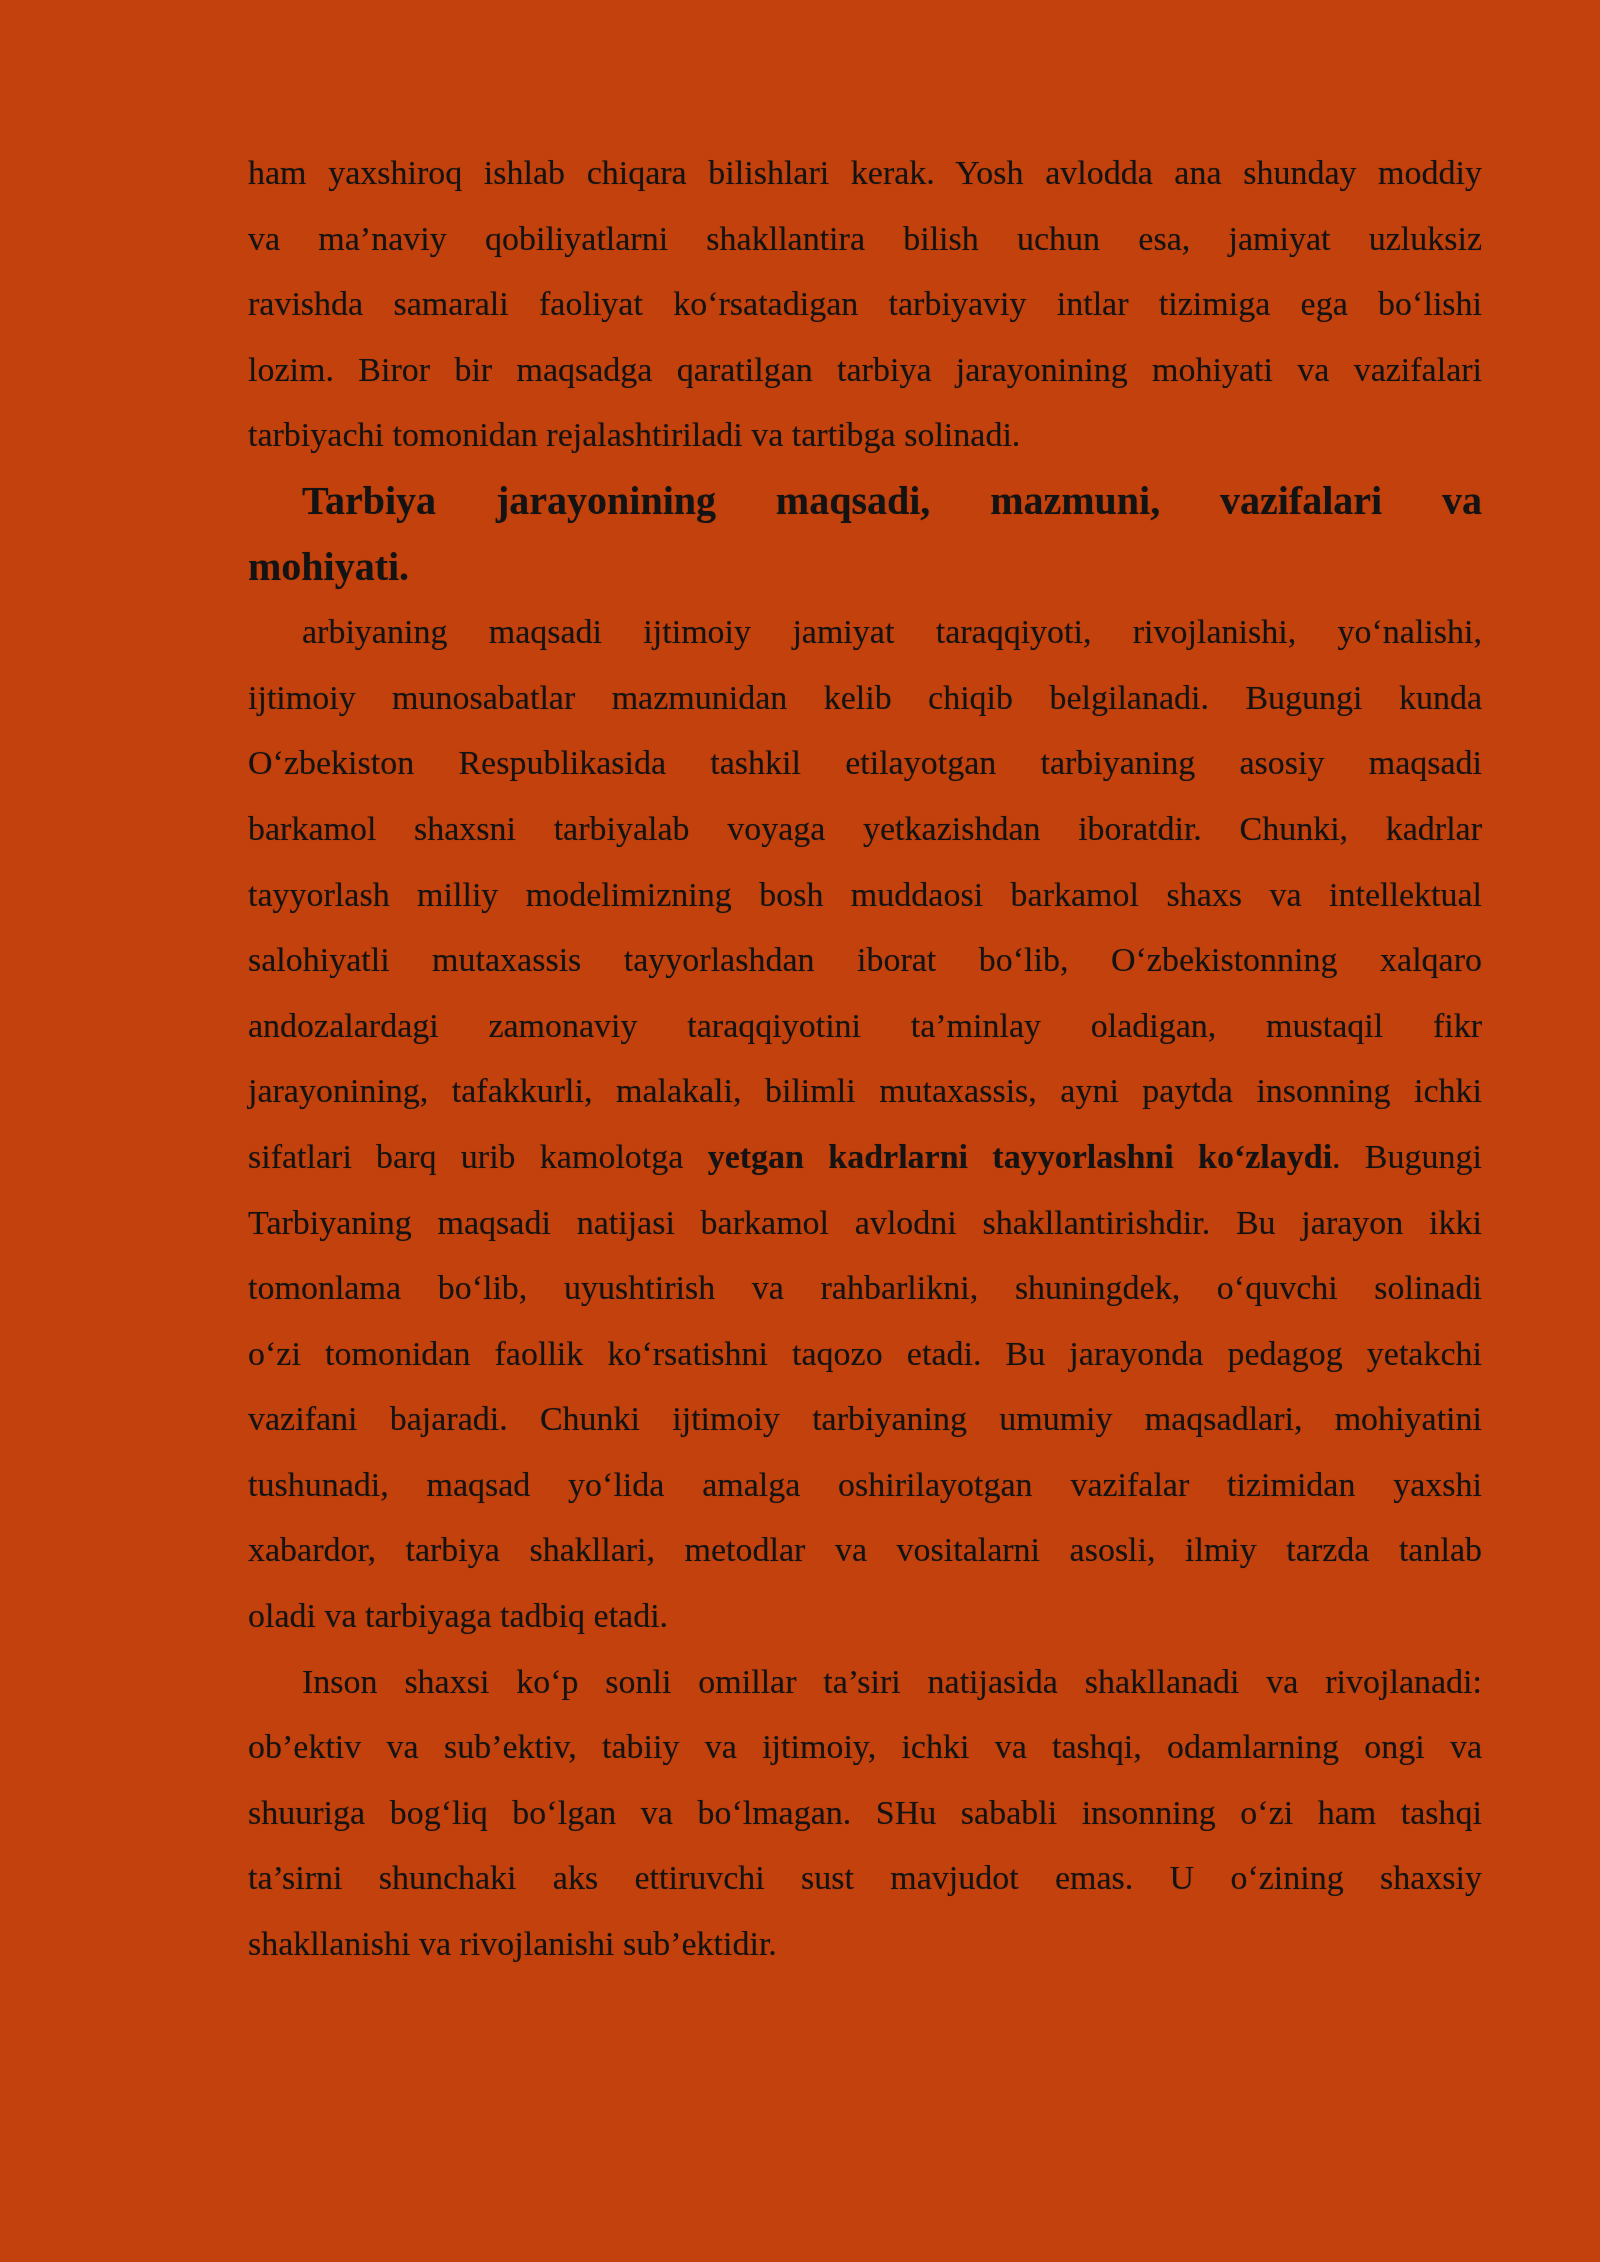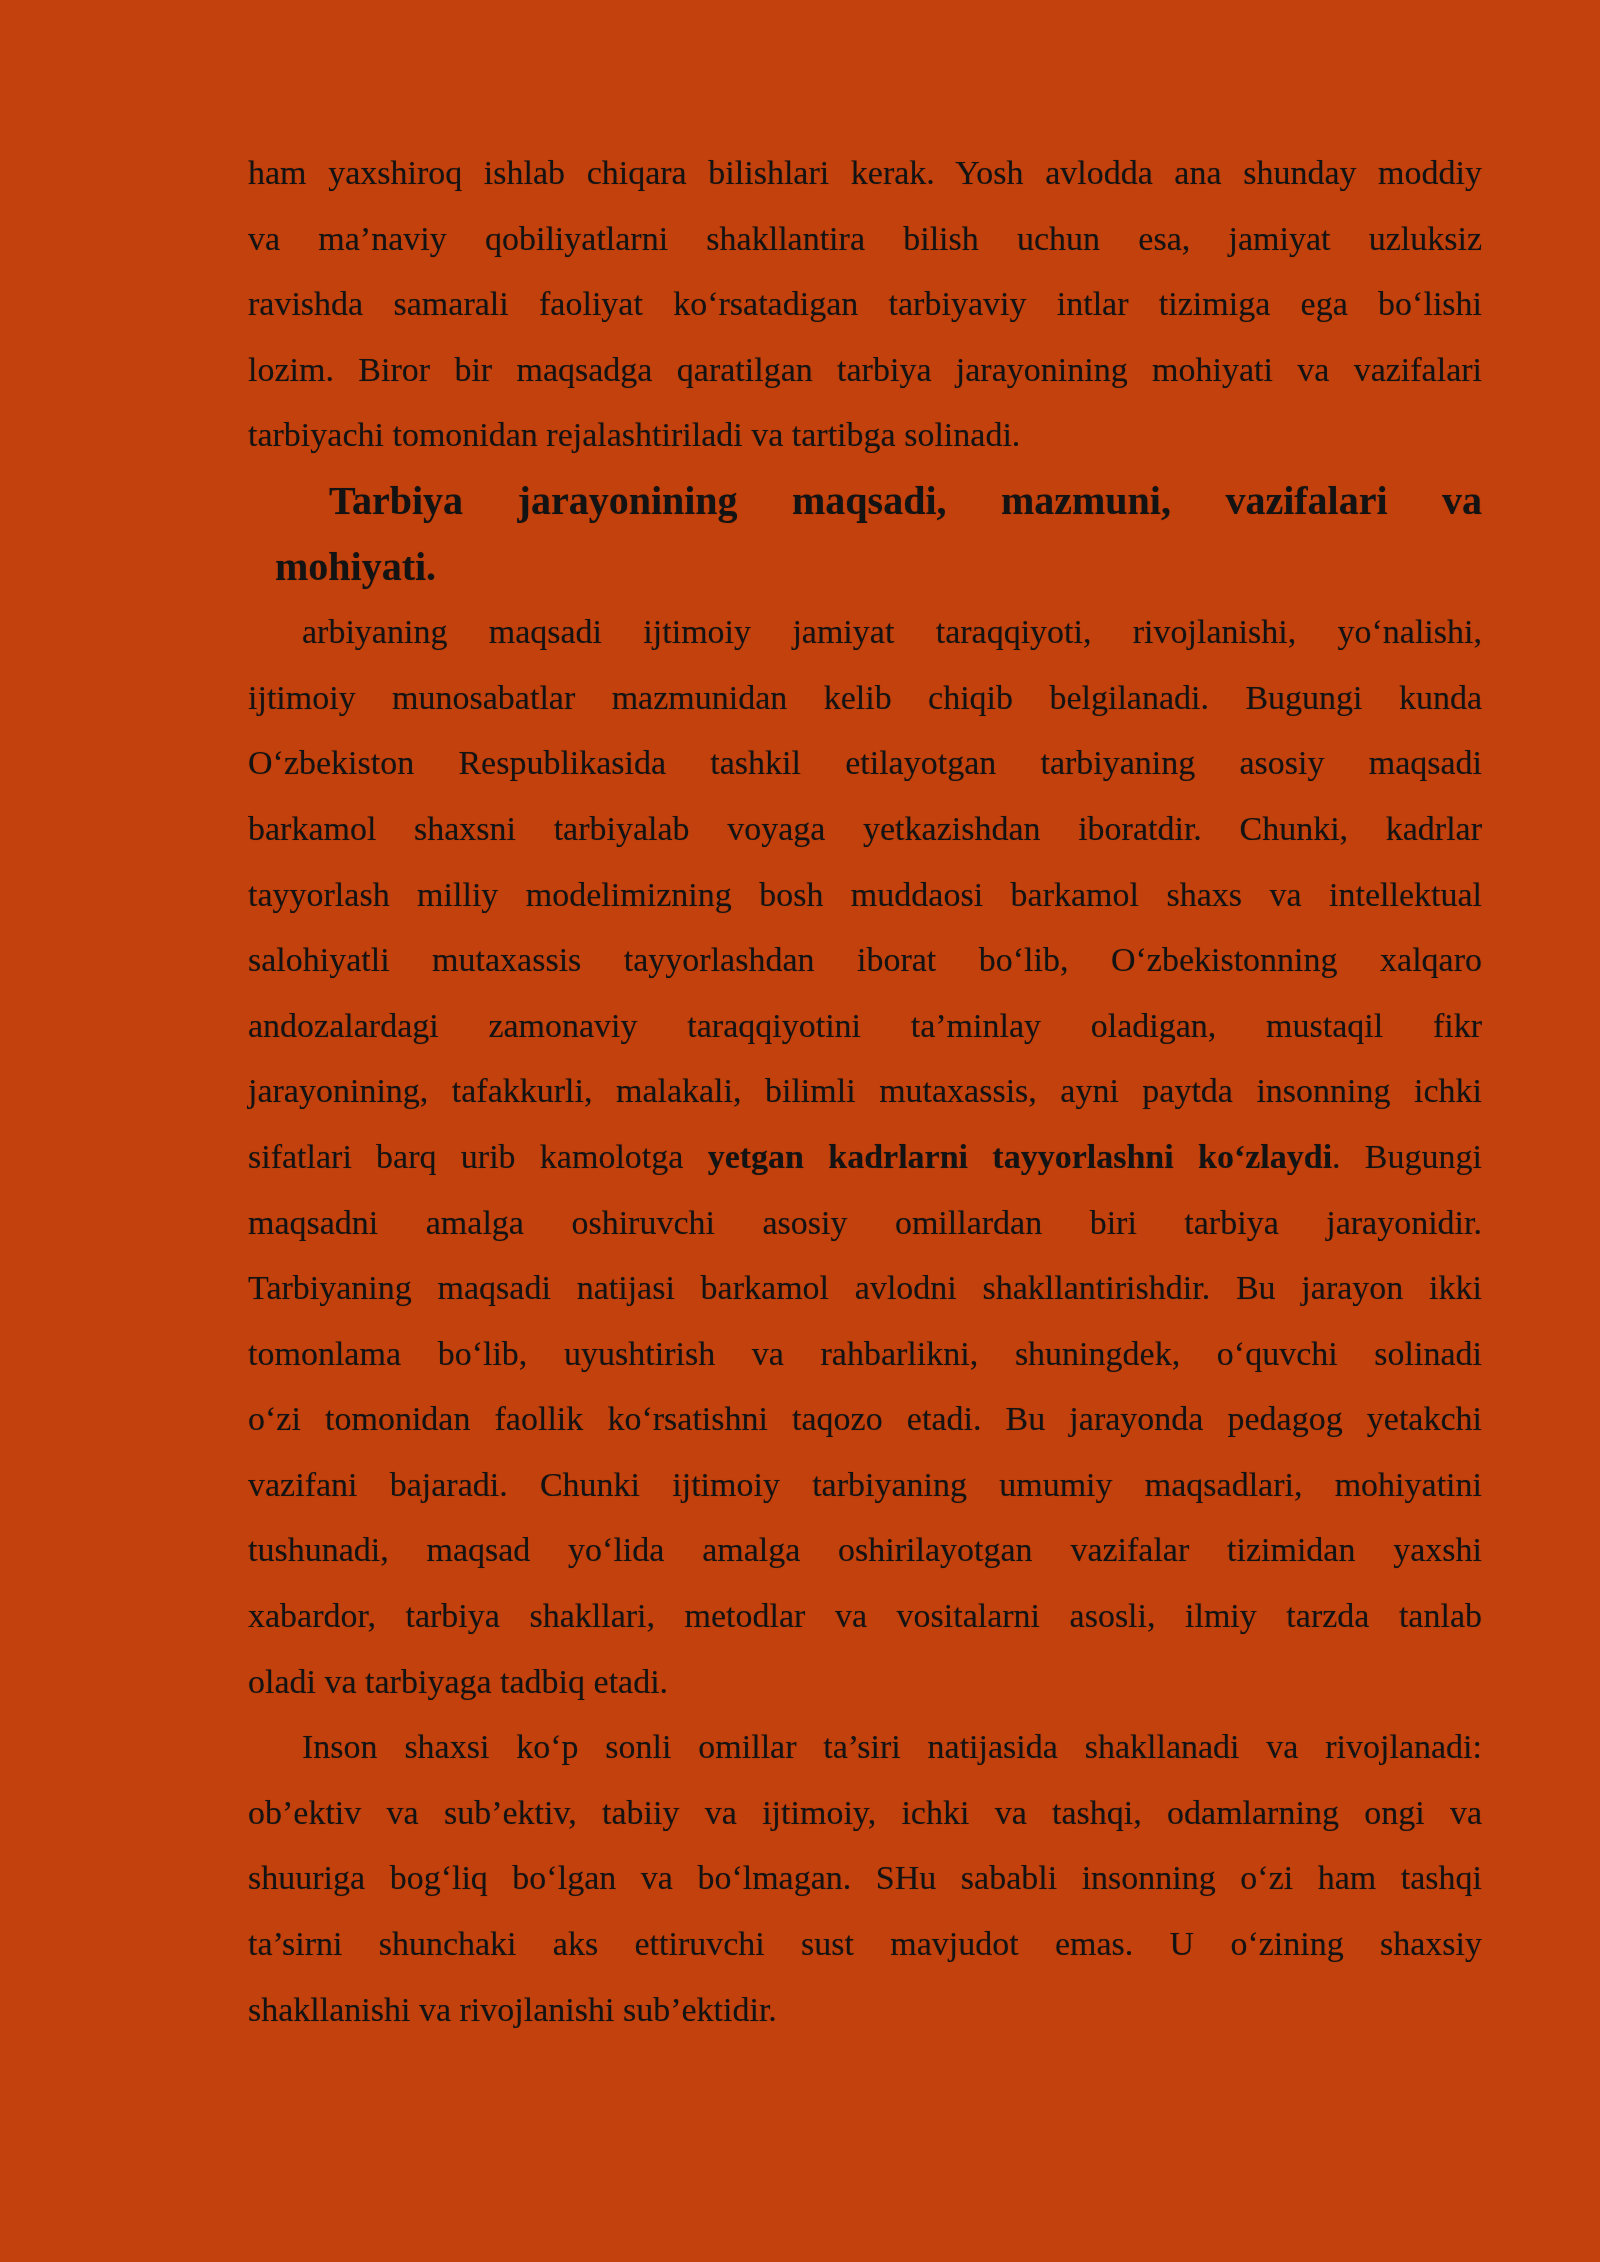--- a/index.html
+++ b/index.html
@@ -32,21 +32,20 @@
   }
   .line.first {
     text-indent: 54px;
   }
   .line.last {
     text-align-last: left;
   }
   .heading .line {
     font-weight: 700;
     font-size: 40px;
-    margin-left: 27px;
   }
   .bold {
     font-weight: 700;
   }
 </style>
 </head>
 <body>
 
 <div class="page" style="background: #c2410c; color: rgb(19, 19, 19);">
     <div class="paragraph body">
@@ -63,21 +62,20 @@
     <div class="paragraph body">
       <div class="line first"><span>arbiyaning maqsadi ijtimoiy jamiyat taraqqiyoti, rivojlanishi, yo‘nalishi,</span></div>
       <div class="line"><span>ijtimoiy munosabatlar mazmunidan kelib chiqib belgilanadi. Bugungi kunda</span></div>
       <div class="line"><span>O‘zbekiston Respublikasida tashkil etilayotgan tarbiyaning asosiy maqsadi</span></div>
       <div class="line"><span>barkamol shaxsni tarbiyalab voyaga yetkazishdan iboratdir. Chunki, kadrlar</span></div>
       <div class="line"><span>tayyorlash milliy modelimizning bosh muddaosi barkamol shaxs va intellektual</span></div>
       <div class="line"><span>salohiyatli mutaxassis tayyorlashdan iborat bo‘lib, O‘zbekistonning xalqaro</span></div>
       <div class="line"><span>andozalardagi zamonaviy taraqqiyotini ta’minlay oladigan, mustaqil fikr</span></div>
       <div class="line"><span>jarayonining, tafakkurli, malakali, bilimli mutaxassis, ayni paytda insonning ichki</span></div>
       <div class="line"><span>sifatlari barq urib kamolotga </span><span class="bold">yetgan kadrlarni tayyorlashni ko‘zlaydi</span><span>. Bugungi</span></div>
-      <div class="line"><span>maqsadni amalga oshiruvchi asosiy omillardan biri tarbiya jarayonidir.</span></div>
       <div class="line"><span>Tarbiyaning maqsadi natijasi barkamol avlodni shakllantirishdir. Bu jarayon ikki</span></div>
       <div class="line"><span>tomonlama bo‘lib, uyushtirish va rahbarlikni, shuningdek, o‘quvchi solinadi</span></div>
       <div class="line"><span>o‘zi tomonidan faollik ko‘rsatishni taqozo etadi. Bu jarayonda pedagog yetakchi</span></div>
       <div class="line"><span>vazifani bajaradi. Chunki ijtimoiy tarbiyaning umumiy maqsadlari, mohiyatini</span></div>
       <div class="line"><span>tushunadi, maqsad yo‘lida amalga oshirilayotgan vazifalar tizimidan yaxshi</span></div>
       <div class="line"><span>xabardor, tarbiya shakllari, metodlar va vositalarni asosli, ilmiy tarzda tanlab</span></div>
       <div class="line last"><span>oladi va tarbiyaga tadbiq etadi.</span></div>
     </div>
     <div class="paragraph body">
       <div class="line first"><span>Inson shaxsi ko‘p sonli omillar ta’siri natijasida shakllanadi va rivojlanadi:</span></div>

